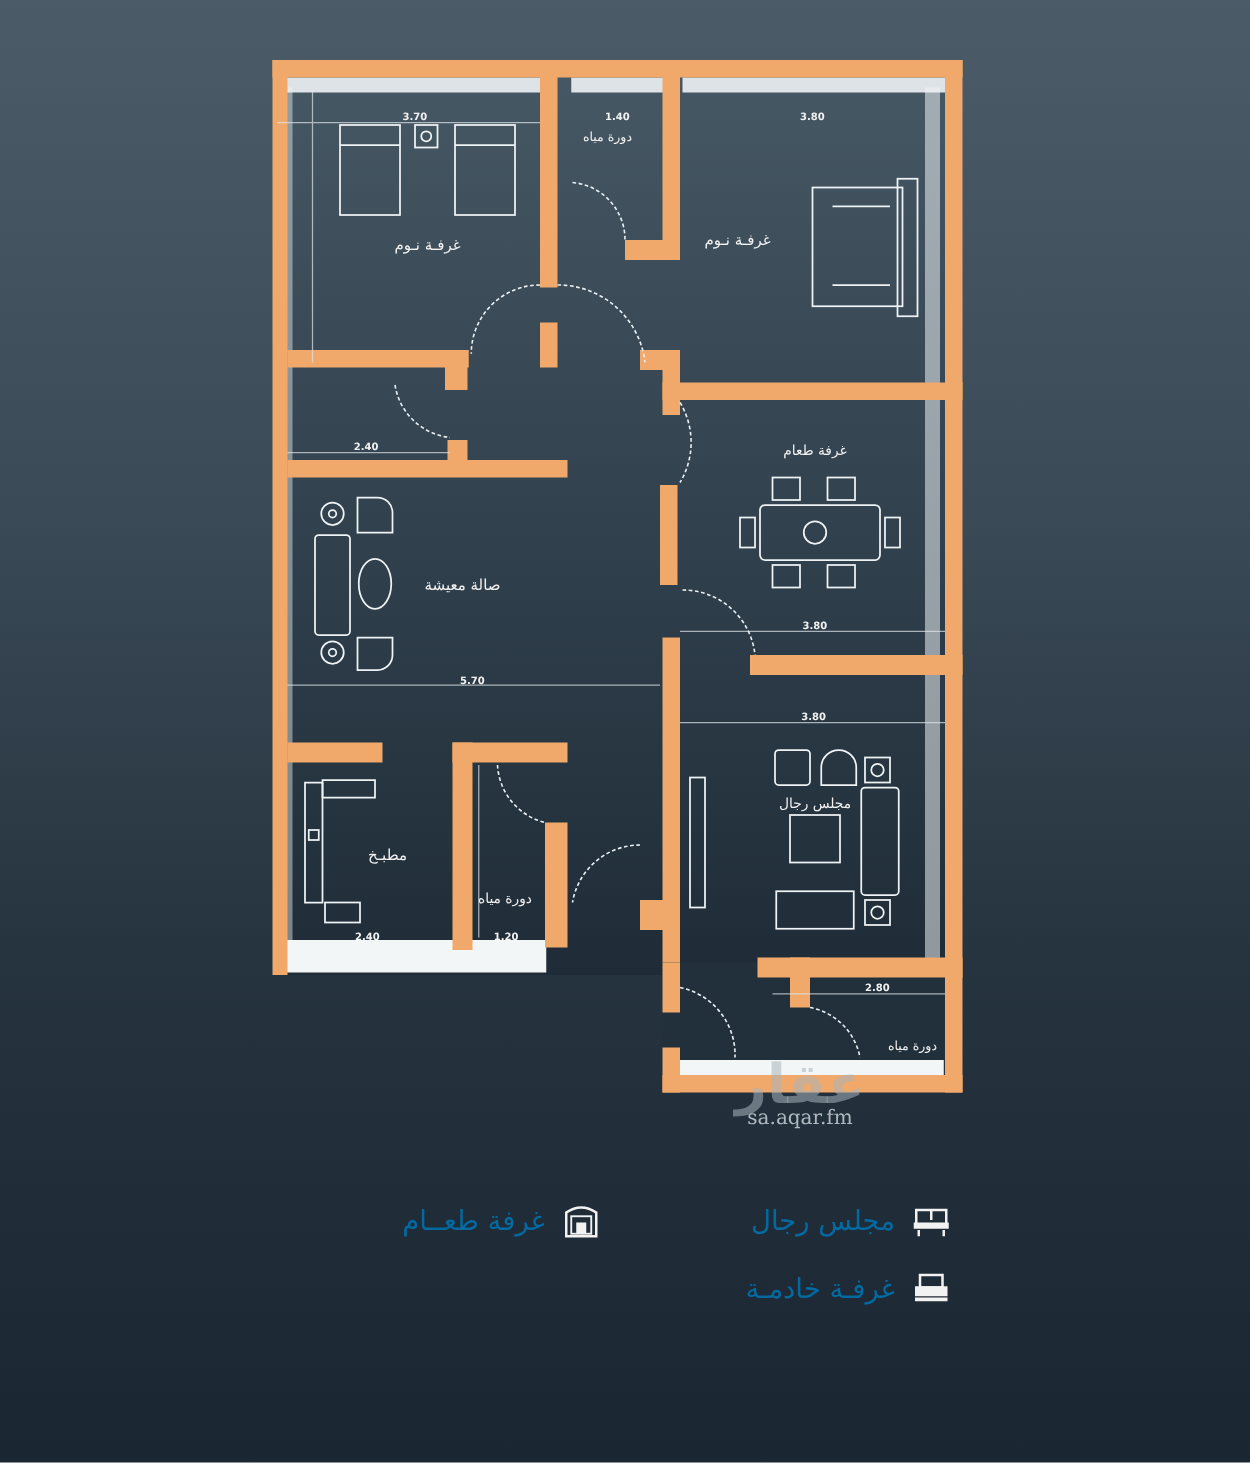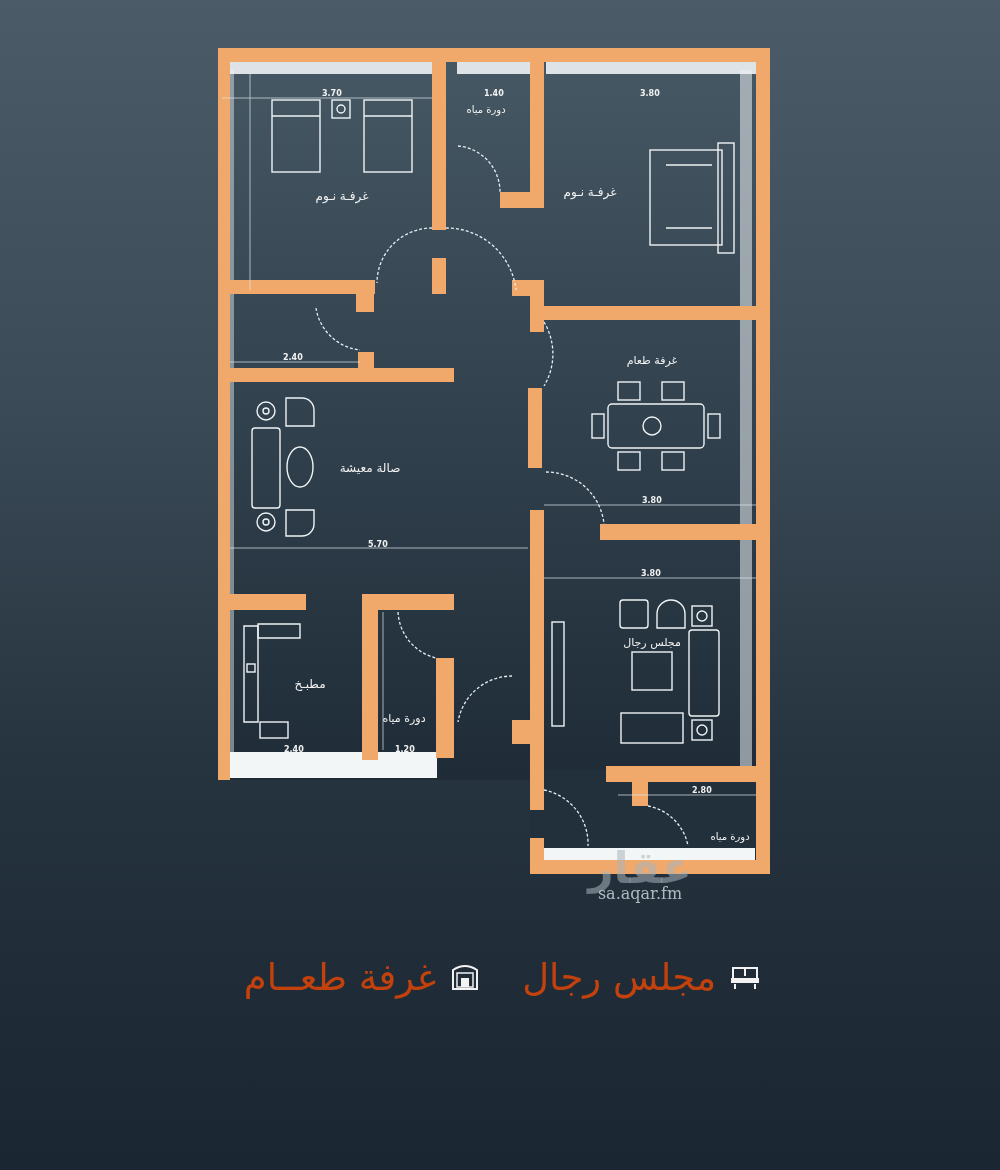--- a/index.html
+++ b/index.html
@@ -6,21 +6,21 @@
   body{width:1000px;height:1170px;overflow:hidden;position:relative;
     background:linear-gradient(180deg,#4b5c68 0%,#3a4a56 35%,#26343f 65%,#1a2631 100%);
     font-family:"DejaVu Sans",sans-serif;}
   .plan{position:absolute;left:0;top:0;width:1000px;height:900px;}
   .watermark{position:absolute;left:560px;top:848px;width:160px;text-align:center;}
   .wm-logo{font-family:"DejaVu Sans",sans-serif;font-size:44px;font-weight:bold;color:rgba(170,180,188,0.55);line-height:40px;letter-spacing:2px;}
   .wm-url{font-family:"DejaVu Serif",serif;font-size:16px;color:rgba(200,208,214,0.85);margin-top:-4px;}
   .legend{position:absolute;top:950px;}
   .legend-col{position:absolute;width:260px;}
   .legend-item{display:flex;align-items:center;justify-content:flex-end;height:54px;direction:ltr;}
-  .legend-label{font-family:"DejaVu Sans",sans-serif;font-size:37px;color:#c2410c;direction:rtl;white-space:nowrap;letter-spacing:1px;}
+  .legend-label{font-family:"DejaVu Sans",sans-serif;font-size:22px;color:#0369a1;direction:rtl;white-space:nowrap;letter-spacing:1px;}
   .legend-icon{width:30px;height:30px;margin-left:14px;flex:0 0 30px;}
 </style>
 </head>
 <body>
 
 <svg class="plan" viewBox="0 0 1000 900" xmlns="http://www.w3.org/2000/svg">
   <defs>
     <radialGradient id="glow" cx="50%" cy="50%" r="60%">
       <stop offset="0%" stop-color="#3e4f5b"></stop>
       <stop offset="100%" stop-color="#33434f"></stop>
@@ -202,20 +202,28 @@
     <div class="legend-item">
       <span class="legend-label">مجلس رجال</span>
       <svg class="legend-icon" viewBox="0 0 30 30">
         <rect x="3" y="6" width="24" height="12" fill="none" stroke="#f2f2f2" stroke-width="2"></rect>
         <line x1="15" y1="6" x2="15" y2="14" stroke="#f2f2f2" stroke-width="2"></line>
         <rect x="1" y="16" width="28" height="5" fill="#f2f2f2"></rect>
         <line x1="5" y1="22" x2="5" y2="27" stroke="#f2f2f2" stroke-width="2"></line>
         <line x1="25" y1="22" x2="25" y2="27" stroke="#f2f2f2" stroke-width="2"></line>
       </svg>
     </div>
+    <div class="legend-item">
+      <span class="legend-label">غرفـة خادمـة</span>
+      <svg class="legend-icon" viewBox="0 0 30 30">
+        <rect x="6" y="4" width="18" height="10" fill="none" stroke="#f2f2f2" stroke-width="2"></rect>
+        <rect x="2" y="13" width="26" height="8" fill="#f2f2f2"></rect>
+        <rect x="2" y="22" width="26" height="3" fill="#f2f2f2"></rect>
+      </svg>
+    </div>
   </div>
 
   <div class="legend-col" style="left:220px;top:0;">
     <div class="legend-item">
       <span class="legend-label">غرفة طعــام</span>
       <svg class="legend-icon" viewBox="0 0 30 30">
         <path d="M3 27 V8 Q15 0 27 8 V27 Z" fill="none" stroke="#f2f2f2" stroke-width="2"></path>
         <rect x="7" y="11" width="16" height="14" fill="none" stroke="#f2f2f2" stroke-width="1.5"></rect>
         <rect x="11" y="16" width="8" height="9" fill="#f2f2f2"></rect>
       </svg>

